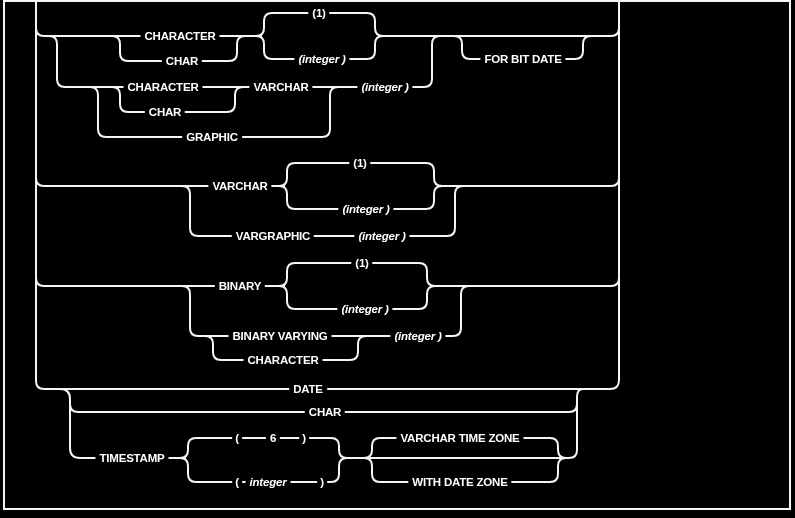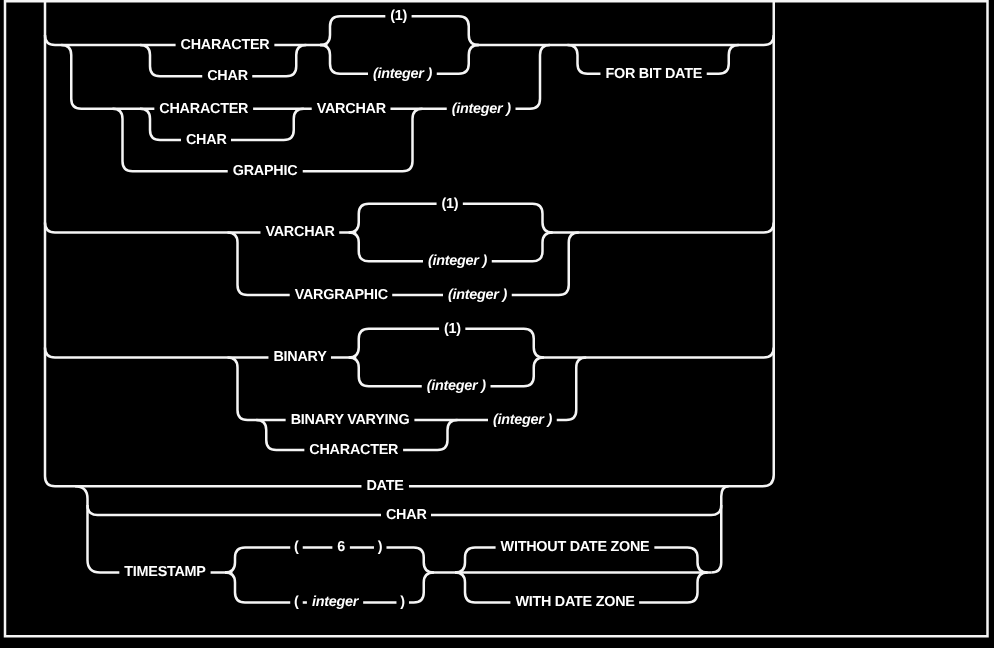--- a/index.html
+++ b/index.html
@@ -91,16 +91,16 @@
   <div class="tok" style="left:325px;top:412px">CHAR</div>
   <div class="tok" style="left:132px;top:458px">TIMESTAMP</div>
 
   <div class="tok paren" style="left:237px;top:438px">(</div>
   <div class="tok" style="left:273px;top:438px">6</div>
   <div class="tok paren" style="left:304px;top:438px">)</div>
   <div class="tok paren" style="left:237px;top:482px">(</div>
   <div class="tok it" style="left:268px;top:482px">integer</div>
   <div class="tok paren" style="left:322px;top:482px">)</div>
 
-  <div class="tok" style="left:460px;top:438px">WITHOUT DATE ZONE</div>
+  <div class="tok" style="left:460px;top:438px">VARCHAR TIME ZONE</div>
   <div class="tok" style="left:460px;top:482px">WITH DATE ZONE</div>
 
 </div>
 
 </body></html>

